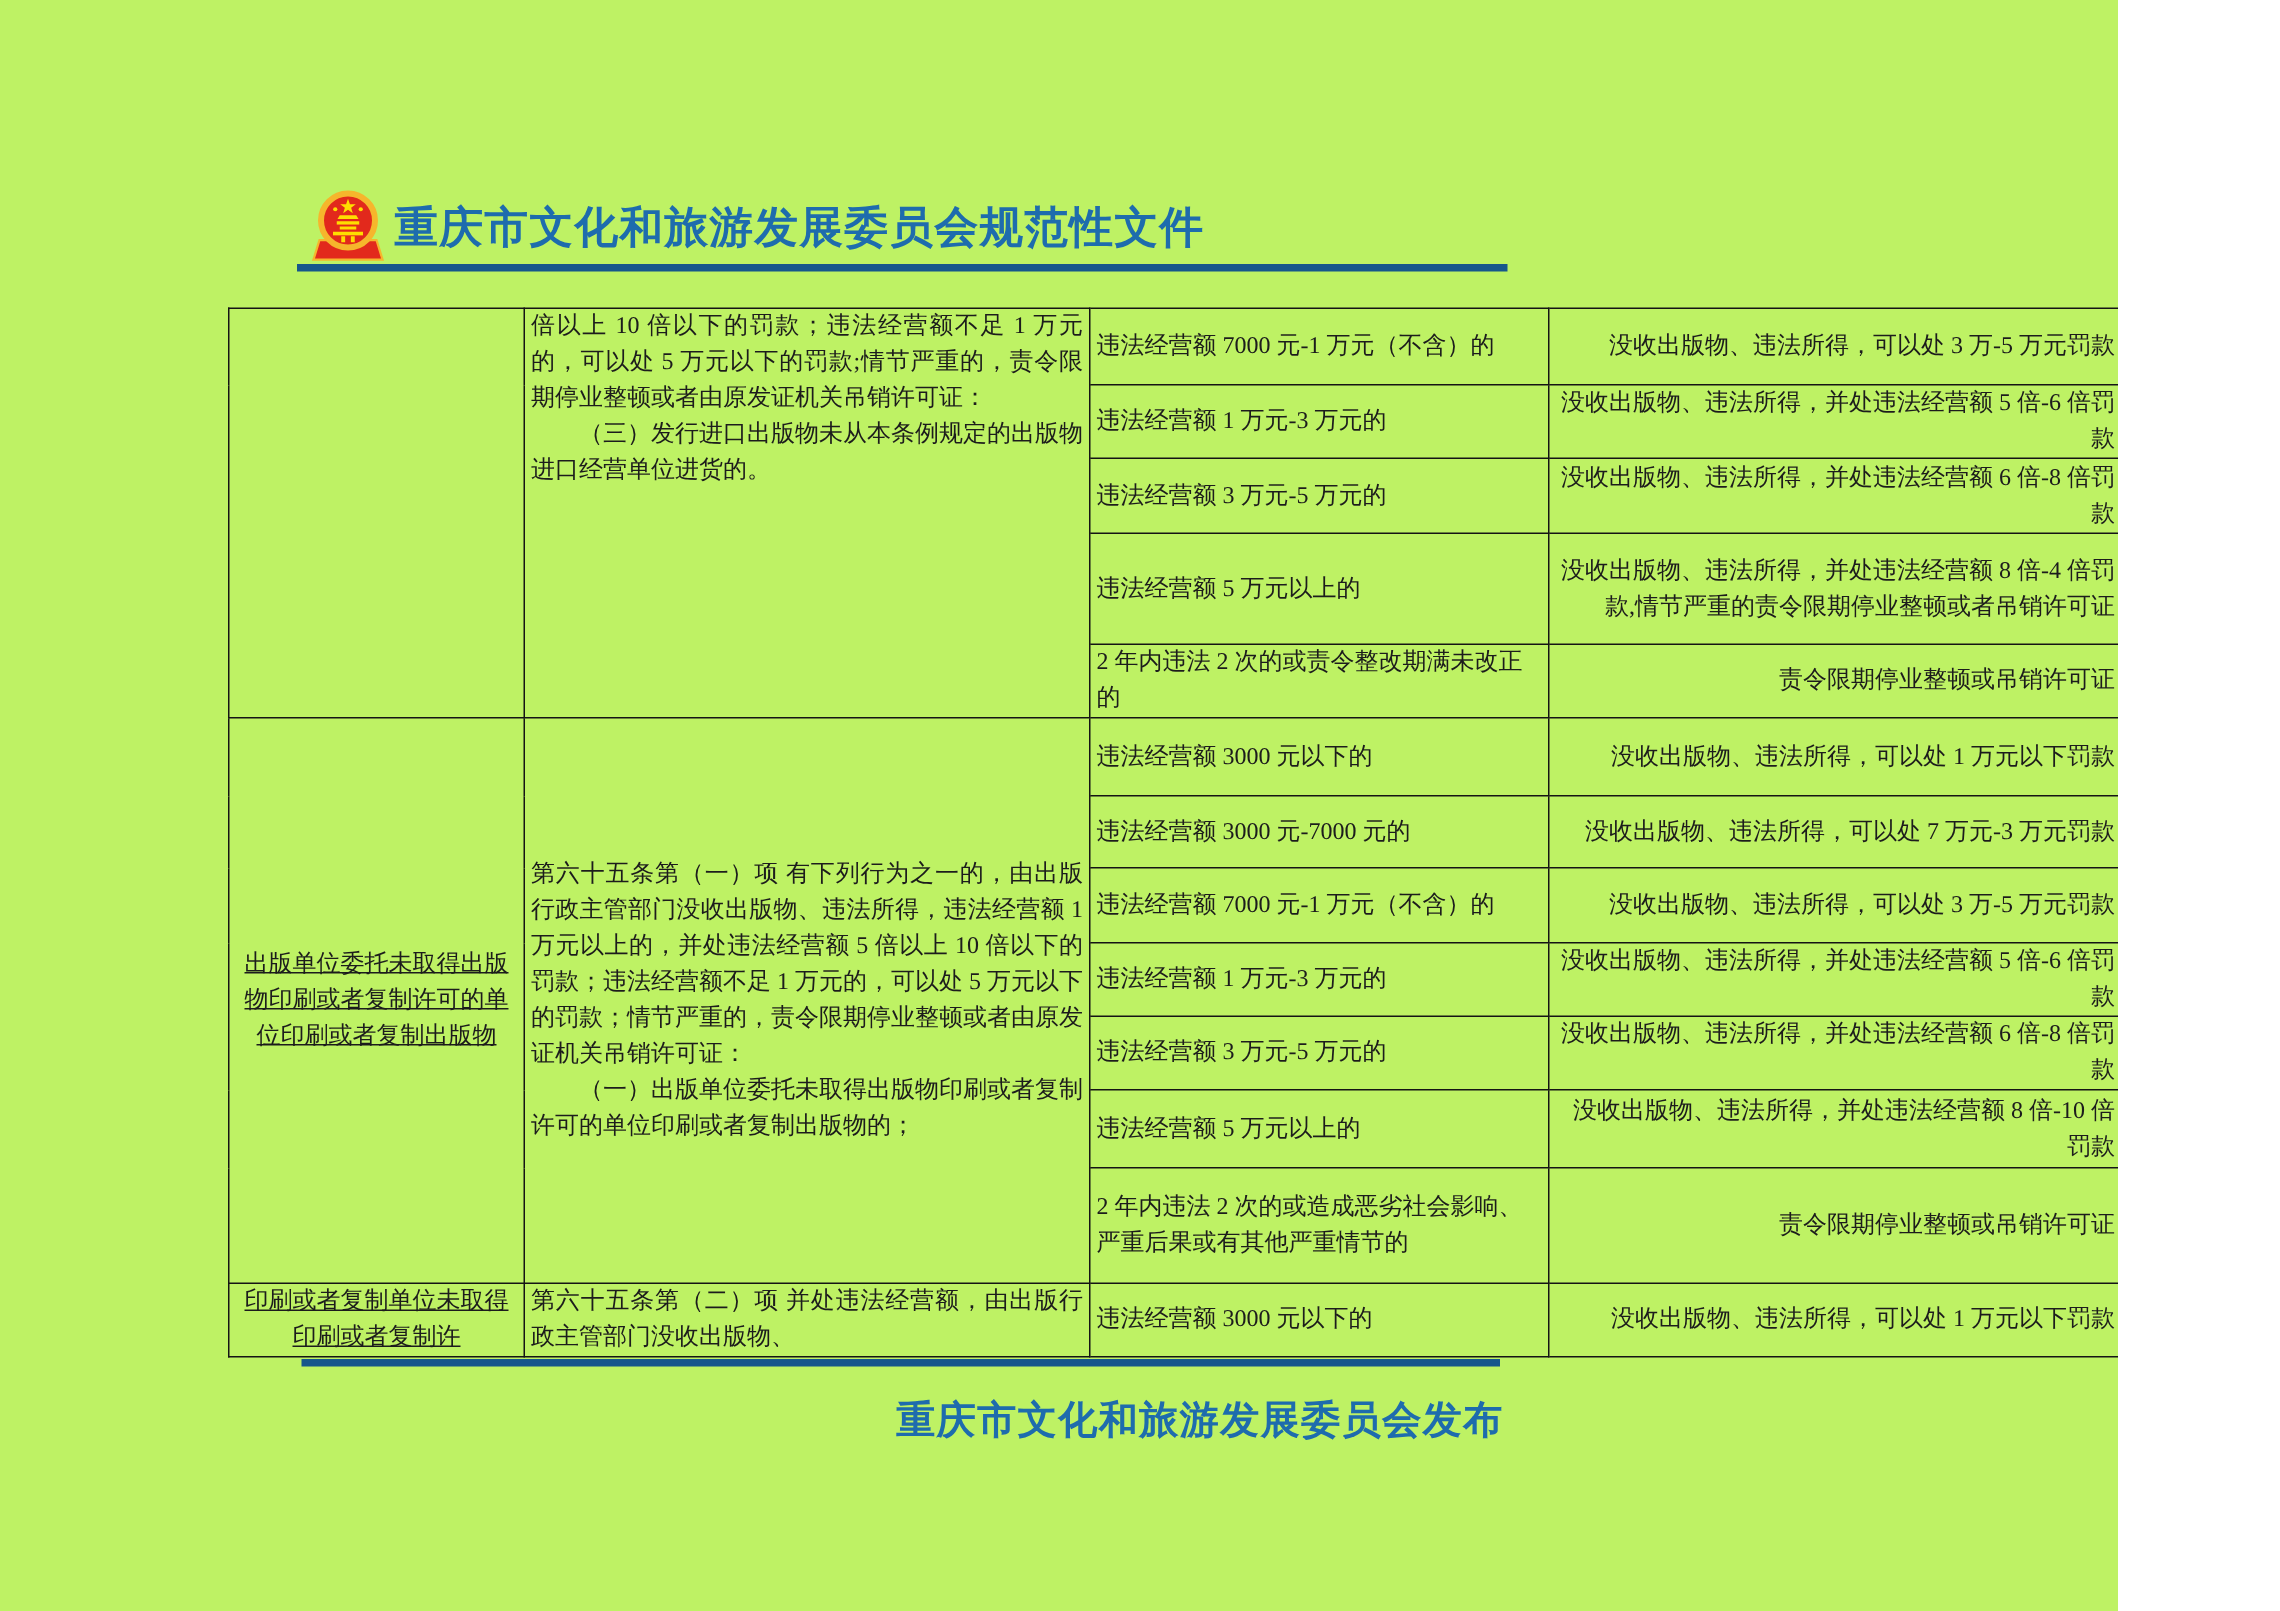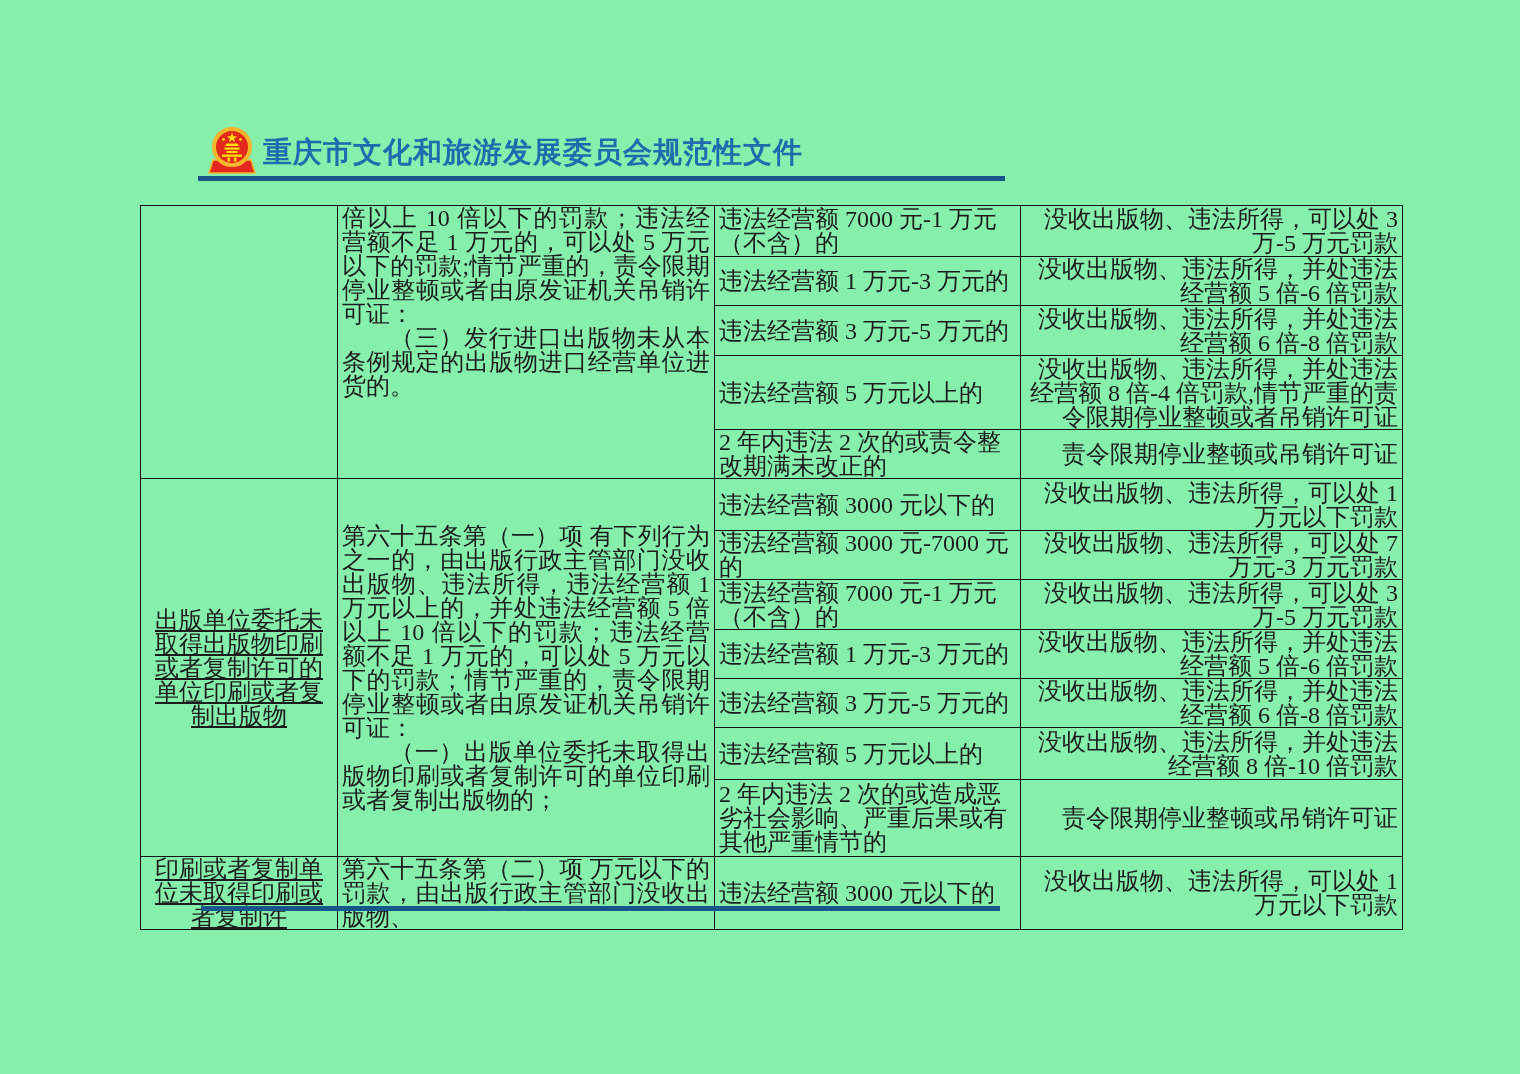--- a/index.html
+++ b/index.html
@@ -1,33 +1,33 @@
 <!DOCTYPE html>
 <html><head>
 <meta charset="utf-8">
 <style>
   html,body { margin:0; padding:0; background:#ffffff; }
   .page {
-    position:relative; width:1520px; height:1074px; background:#86efac;
+    position:relative; width:1412px; height:1074px; background:#bef264;
     font-family:"Liberation Serif","DejaVu Serif",serif; color:#1c1c1c;
     overflow:hidden;
   }
   
   .emblem { position:absolute; left:206px; top:126px; width:52px; height:50px; }
   .page-title {
     position:absolute; left:263px; top:131px; height:42px; line-height:42px;
     font-size:29px; font-weight:bold; color:#1e6cad; white-space:nowrap;
     letter-spacing:1px;
   }
   .header-rule { position:absolute; left:198px; top:176px; width:807px; height:5px; background:#16578b; }
   
   table.doc-table {
-    position:absolute; left:140px; top:205px; width:1262px;
+    position:absolute; left:152px; top:205px; width:1262px;
     border-collapse:collapse; table-layout:fixed;
-    font-size:24px; line-height:24px;border-radius:31px;
+    font-size:16px; line-height:24px;border-radius:31px;
   }
   .doc-table td { border:1px solid #141414; padding:0 4px; overflow:hidden; }
   .subject   { text-align:center; vertical-align:middle;text-decoration:underline; }
   .basis-top { vertical-align:top; }
   .basis-mid { vertical-align:middle; }
   .cond      { text-align:left; vertical-align:middle; }
   .pen       { text-align:right; vertical-align:middle; }
   .pen.center{ text-align:right; }
   .para { margin:0; text-align:justify; }
   .para.indent { text-indent:2em; }
@@ -125,23 +125,24 @@
       <td class="pen">没收出版物、违法所得，并处违法经营额 8 倍-10 倍罚款</td>
     </tr>
     <tr style="height:77px">
       <td class="cond">2 年内违法 2 次的或造成恶劣社会影响、严重后果或有其他严重情节的</td>
       <td class="pen center">责令限期停业整顿或吊销许可证</td>
     </tr>
 
     <tr style="height:46px">
       <td class="subject">印刷或者复制单位未取得印刷或者复制许</td>
       <td class="basis-top">
-        <p class="para">第六十五条第（二）项 万元以下的罚款，由出版行政主管部门没收出版物、</p>
+        <p class="para">第六十五条第（二）项 并处违法经营额，由出版行政主管部门没收出版物、</p>
       </td>
       <td class="cond">违法经营额 3000 元以下的</td>
       <td class="pen">没收出版物、违法所得，可以处 1 万元以下罚款</td>
     </tr>
   </tbody>
     </table>
 
   <div class="footer-rule"></div>
+  <div class="publisher">重庆市文化和旅游发展委员会发布</div>
 
 </div>
 
 </body></html>

